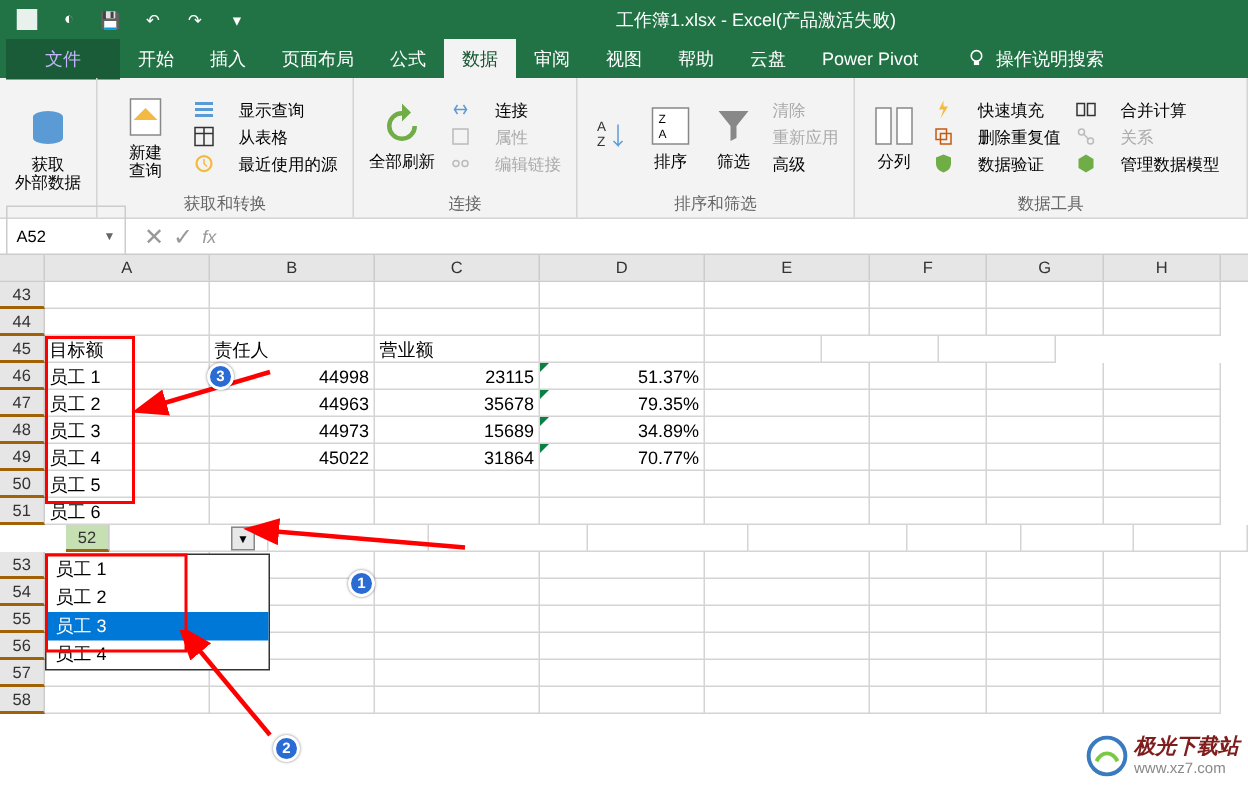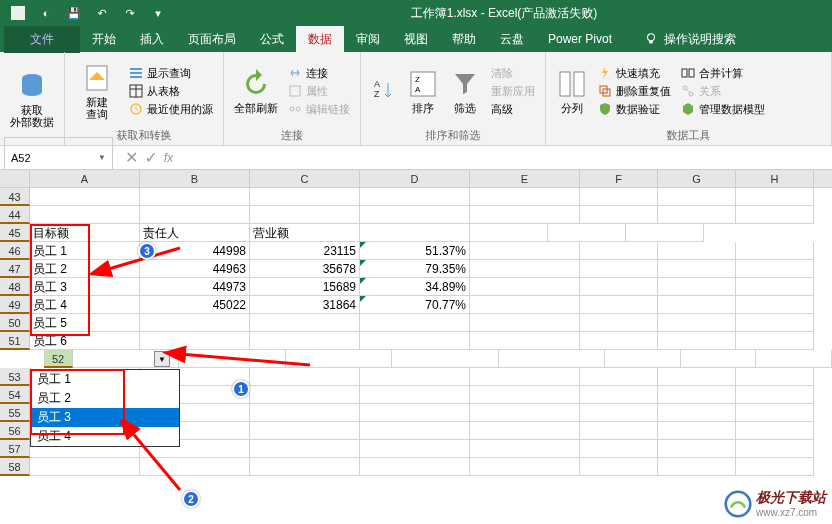--- a/index.html
+++ b/index.html
@@ -8,40 +8,40 @@
 
 .titlebar { height: 26px; background: linear-gradient(#217346, #217346); display: flex; align-items: center; color: #fff; font-size: 11px; }
 .qat { display: flex; align-items: center; gap: 8px; padding: 0 8px; }
 .qat-btn { width: 20px; height: 20px; display: flex; align-items: center; justify-content: center; color: #fff; cursor: pointer; }
 .title-center { flex: 1; text-align: center; font-size: 12px; }
 
 
 .menubar { height: 26px; background: #217346; display: flex; align-items: center; padding-left: 4px; }
 .file-tab { background: #1a5c38; color: #c4b5fd; padding: 5px 26px; font-size: 12px; cursor: pointer; }
 .menu-tab { color: #fff; padding: 5px 12px; font-size: 12px; cursor: pointer; }
-.menu-tab.active { background: #f3f3f3; color: #b91c1c; }
+.menu-tab.active { background: #f3f3f3; color: #14532d; }
 .tell-me { margin-left: 20px; color: #fff; font-size: 12px; display: flex; align-items: center; gap: 6px; }
 .bulb { width: 14px; height: 14px; }
 
 
 .ribbon { height: 94px; background: #f3f3f3; border-bottom: 1px solid #d4d4d4; display: flex; }
 .ribbon-group { border-right: 1px solid #d4d4d4; padding: 4px 8px 2px; display: flex; flex-direction: column; justify-content: space-between; }
 .ribbon-group-content { display: flex; gap: 6px; flex: 1; }
 .ribbon-group-label { text-align: center; font-size: 11px; color: #666; padding-top: 2px; }
 .big-btn { display: flex; flex-direction: column; align-items: center; justify-content: center; width: 48px; cursor: pointer; }
 .big-btn-icon { width: 32px; height: 32px; margin-bottom: 2px; }
 .big-btn-label { font-size: 11px; text-align: center; line-height: 12px; }
 .small-btns { display: flex; flex-direction: column; gap: 1px; justify-content: center; }
-.small-btn { display: flex; align-items: center; gap: 4px; font-size: 11px; cursor: pointer; padding: 1px 2px; white-space: nowrap; }
+.small-btn { display: flex; align-items: center; gap: 16px; font-size: 11px; cursor: pointer; padding: 1px 2px; white-space: nowrap; }
 .small-icon { width: 14px; height: 14px; flex-shrink: 0; }
 .disabled { color: #aaa; }
 
 
 .formula-row { height: 24px; border-bottom: 1px solid #ccc; display: flex; align-items: center; background: #fff; }
-.name-box { width: 109px; border: 1px solid #ccc; height: 20px; margin: 2px 4px; font-size: 11px; padding: 20px 6px; display: flex; align-items: center; justify-content: space-between; }
+.name-box { width: 80px; border: 1px solid #ccc; height: 20px; margin: 2px 4px; font-size: 11px; padding: 20px 6px; display: flex; align-items: center; justify-content: space-between; }
 .name-box-arrow { font-size: 8px; color: #666; }
 .fx-btns { display: flex; align-items: center; gap: 6px; padding: 0 8px; color: #999; }
 .fx-label { font-style: italic; font-size: 12px; }
 .formula-input { flex: 1; border: none; height: 20px; font-size: 11px; padding: 0 4px; }
 
 
 .grid-area { position: relative; background: #fff; }
 .col-headers { display: flex; height: 18px; background: #e6e6e6; border-bottom: 1px solid #ccc; }
 .select-all { width: 30px; border-right: 1px solid #ccc; background: #e6e6e6; }
 .col-header { border-right: 1px solid #ccc; text-align: center; font-size: 11px; line-height: 18px; color: #333; background: #e6e6e6; }

